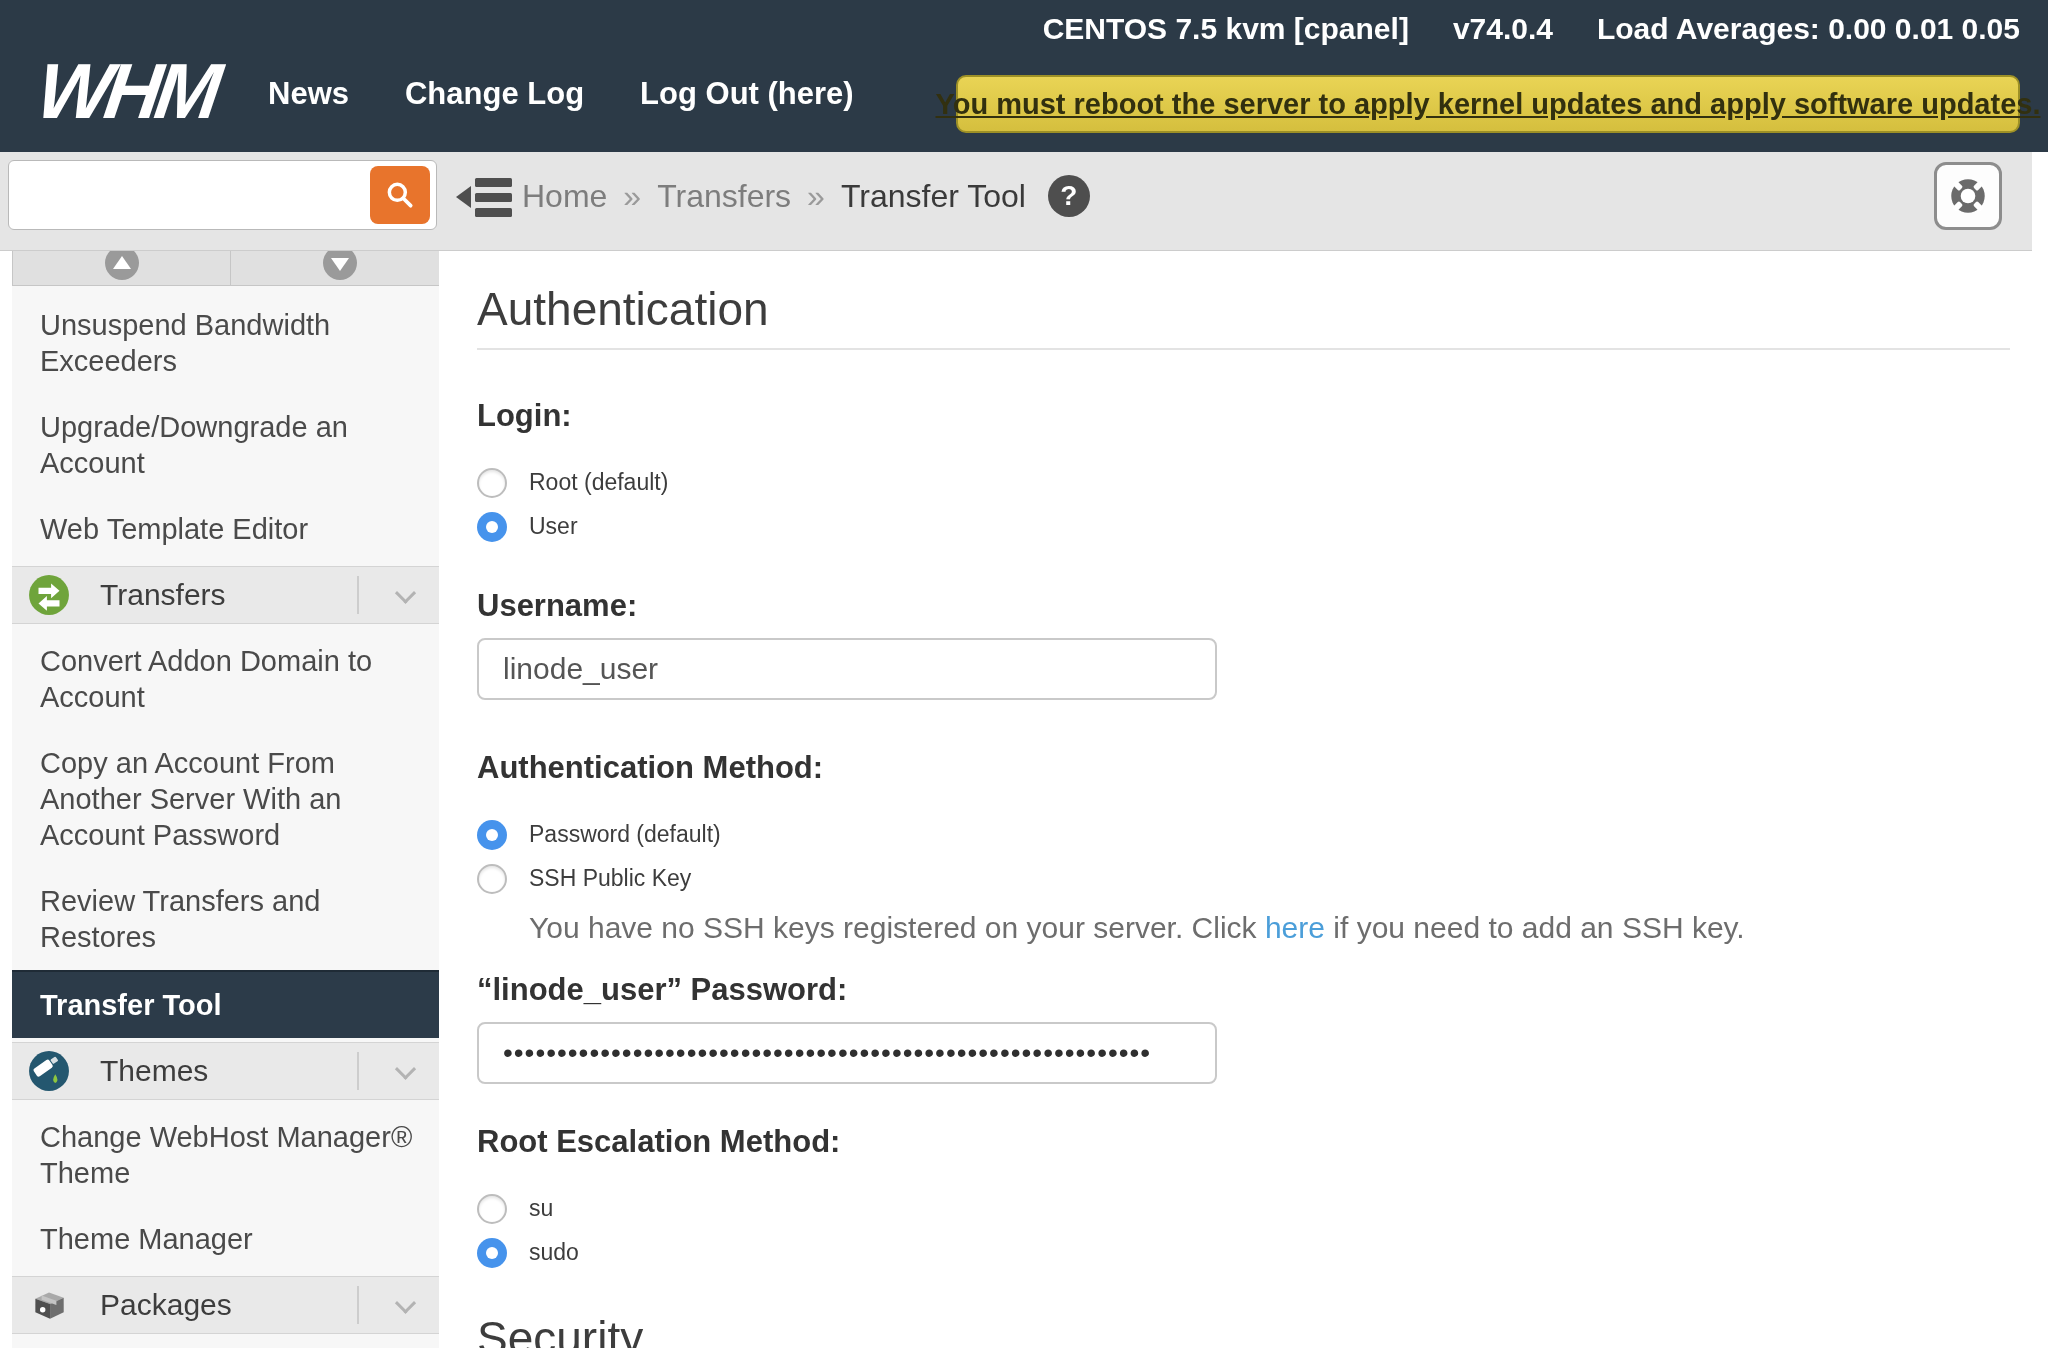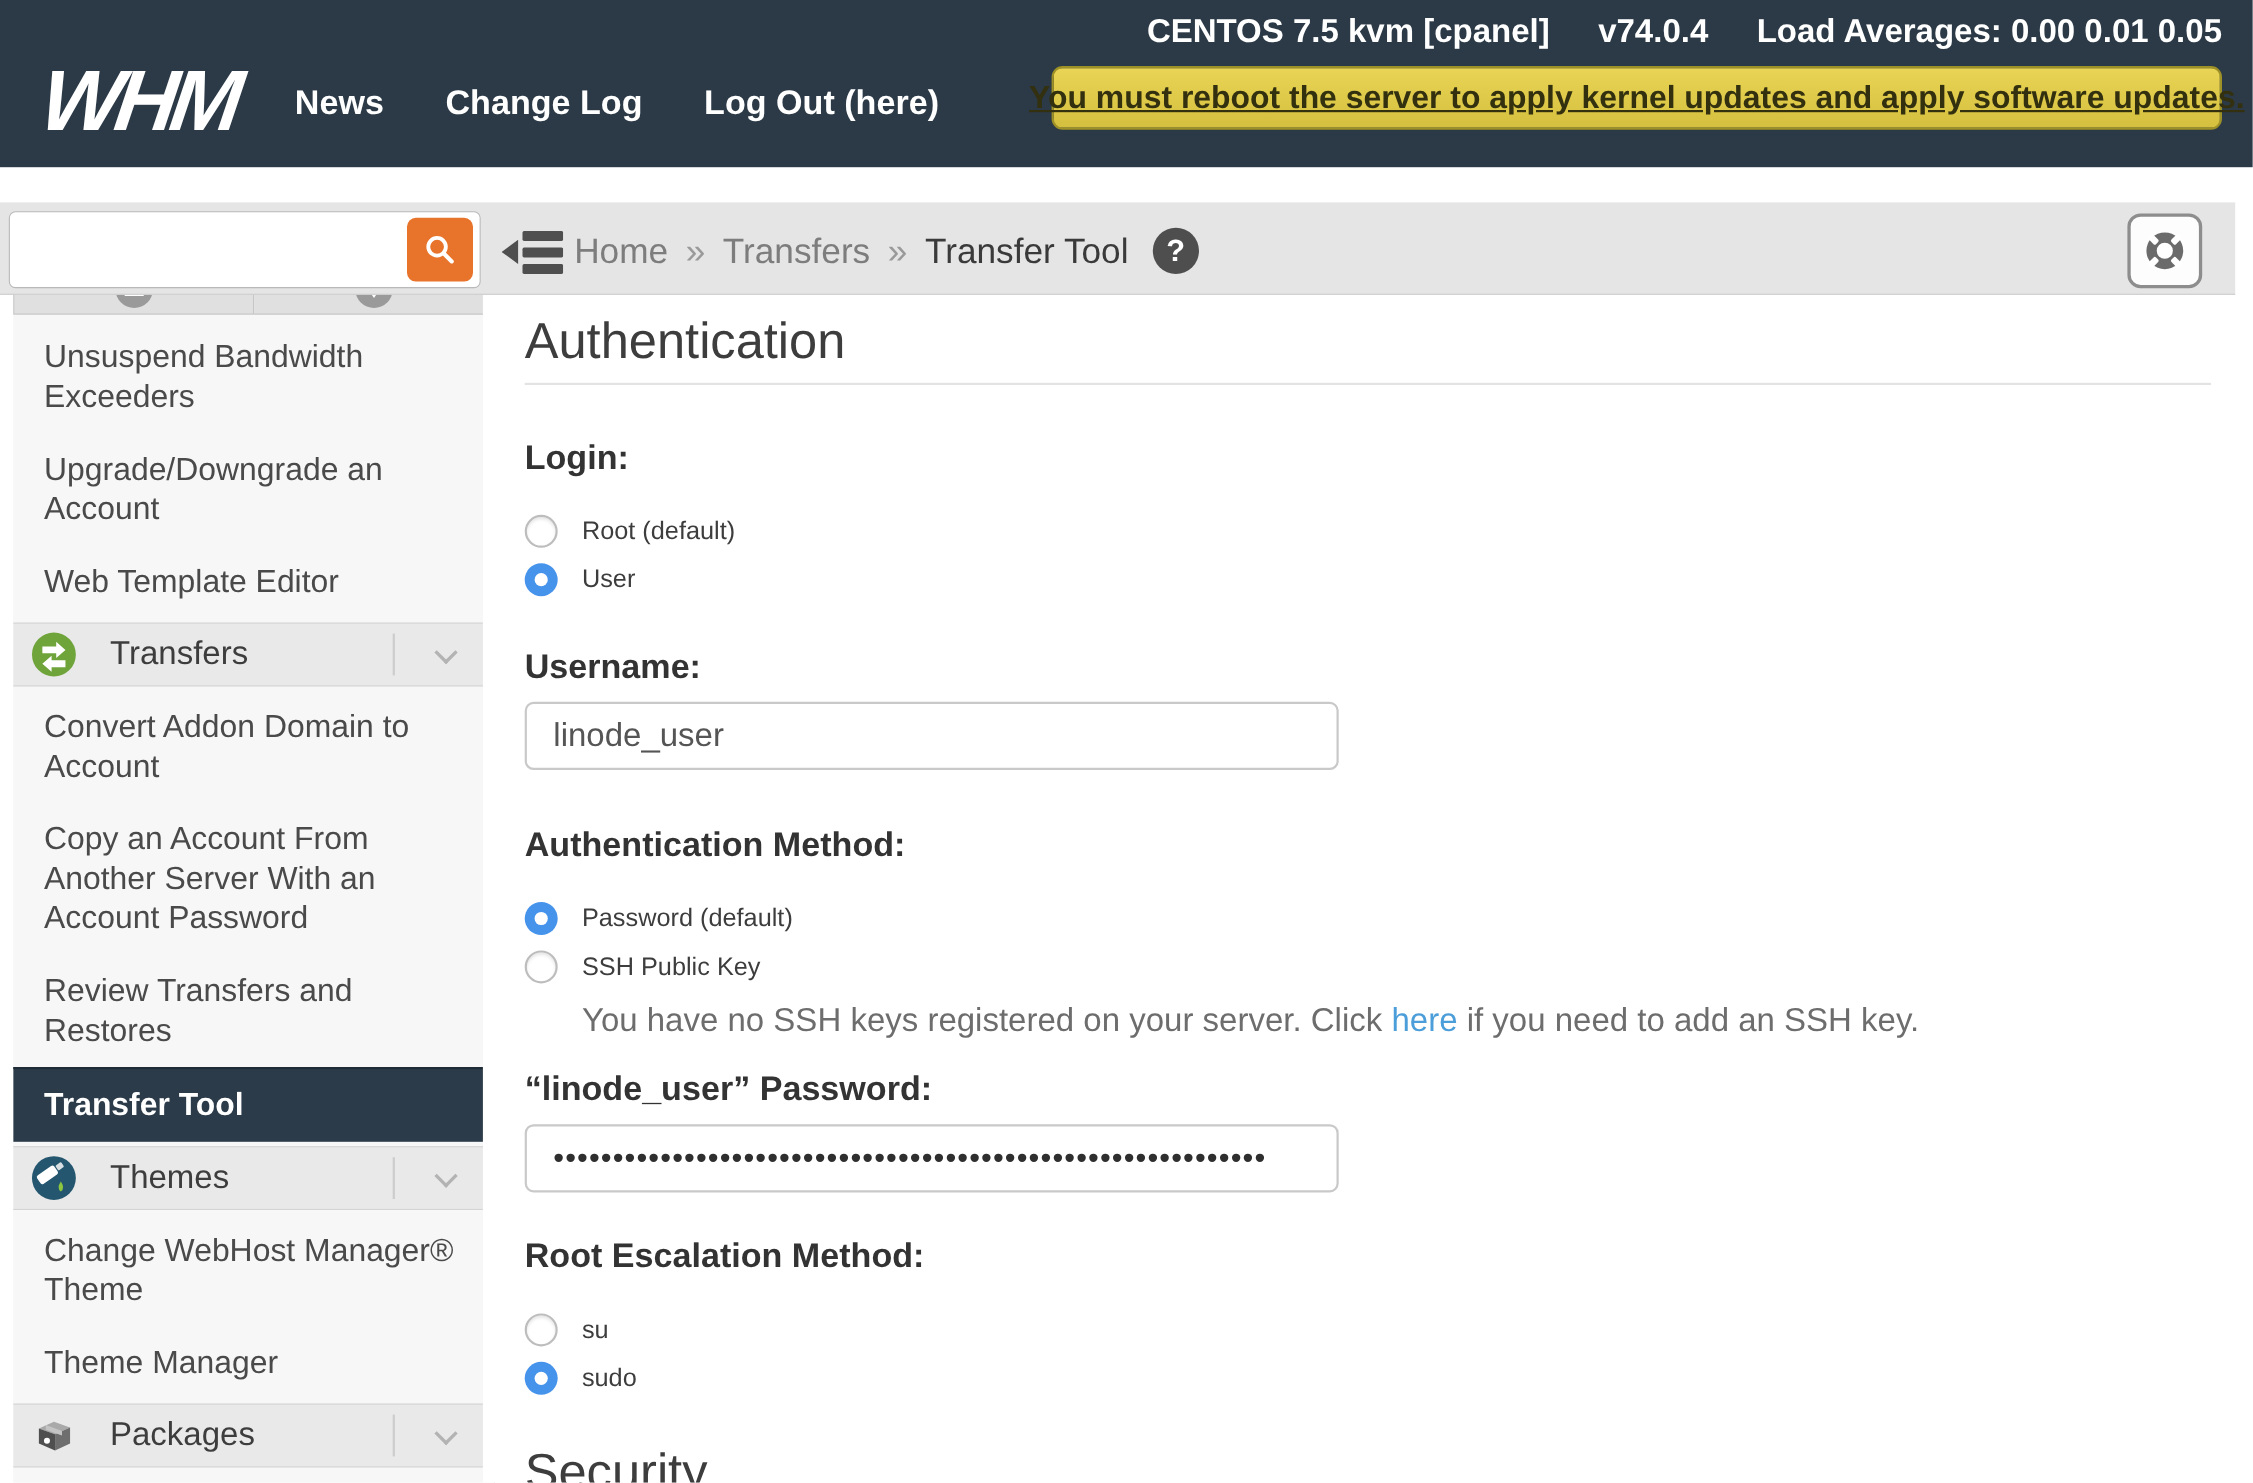--- a/index.html
+++ b/index.html
@@ -13,28 +13,28 @@
   
   .header { position:absolute; top:0; left:0; right:0; height:152px; background:#2c3a47; z-index:5; }
   .logo {
     position:absolute; left:38px; bottom:22px; color:#fff; font-size:78px; font-weight:900;
     font-style:italic; letter-spacing:-6px; transform:skewX(-8deg); cursor:pointer; line-height:1;
   }
   .top-nav { position:absolute; left:268px; bottom:40px; display:flex; gap:56px; }
   .top-nav .nav-item { color:#fff; font-size:31px; font-weight:600; cursor:pointer; white-space:nowrap; }
   .sysinfo { position:absolute; top:12px; right:28px; color:#fff; font-size:30px; font-weight:600; display:flex; gap:44px; white-space:nowrap; }
   .alert-banner {
-    position:absolute; top:60px; right:28px; width:1064px; height:58px;
+    position:absolute; top:75px; right:28px; width:1064px; height:58px;
     background:linear-gradient(#e9d455,#d5bf3e); border:2px solid #9d9026; border-radius:10px;
     display:flex; align-items:center; justify-content:center; cursor:pointer;
   }
   .alert-banner span { font-size:29px; font-weight:600; color:#32300f; text-decoration:underline; white-space:nowrap; }
 
   
-  .toolbar { position:absolute; top:152px; left:0; right:16px; height:84px; background:#e5e5e5; border-bottom:1px solid #cccccc; z-index:4;margin-top:32px; }
+  .toolbar { position:absolute; top:152px; left:0; right:16px; height:99px; background:#e5e5e5; border-bottom:1px solid #cccccc; z-index:4; }
   .search-wrap { position:absolute; left:8px; top:8px; width:429px; height:70px; background:#fff; border:1px solid #b9b9b9; border-radius:6px; }
   .search-input { position:absolute; left:0; top:0; bottom:0; right:76px; border:none; outline:none; font-size:30px; padding-left:20px; background:transparent; font-family:inherit; color:#444; }
   .search-btn { position:absolute; right:6px; top:5px; width:60px; height:58px; background:#e8742c; border:none; border-radius:8px; display:flex; align-items:center; justify-content:center; cursor:pointer; padding:0; }
   .collapse-icon { position:absolute; left:456px; top:22px; cursor:pointer; }
   .breadcrumb { position:absolute; left:522px; top:0; height:88px; display:flex; align-items:center; gap:16px; font-size:32px; }
   .crumb-link { color:#7d7d7d; cursor:pointer; }
   .crumb-sep { color:#9a9a9a; }
   .crumb-current { color:#3a3a3a; }
   .help-icon { width:42px; height:42px; border-radius:50%; background:#4e4e4e; color:#fff; font-size:28px; font-weight:bold; display:flex; align-items:center; justify-content:center; margin-left:6px; cursor:pointer; }
   .support-btn { position:absolute; right:30px; top:10px; width:68px; height:68px; background:#fdfdfd; border:3px solid #8d8d8d; border-radius:12px; display:flex; align-items:center; justify-content:center; cursor:pointer; }

